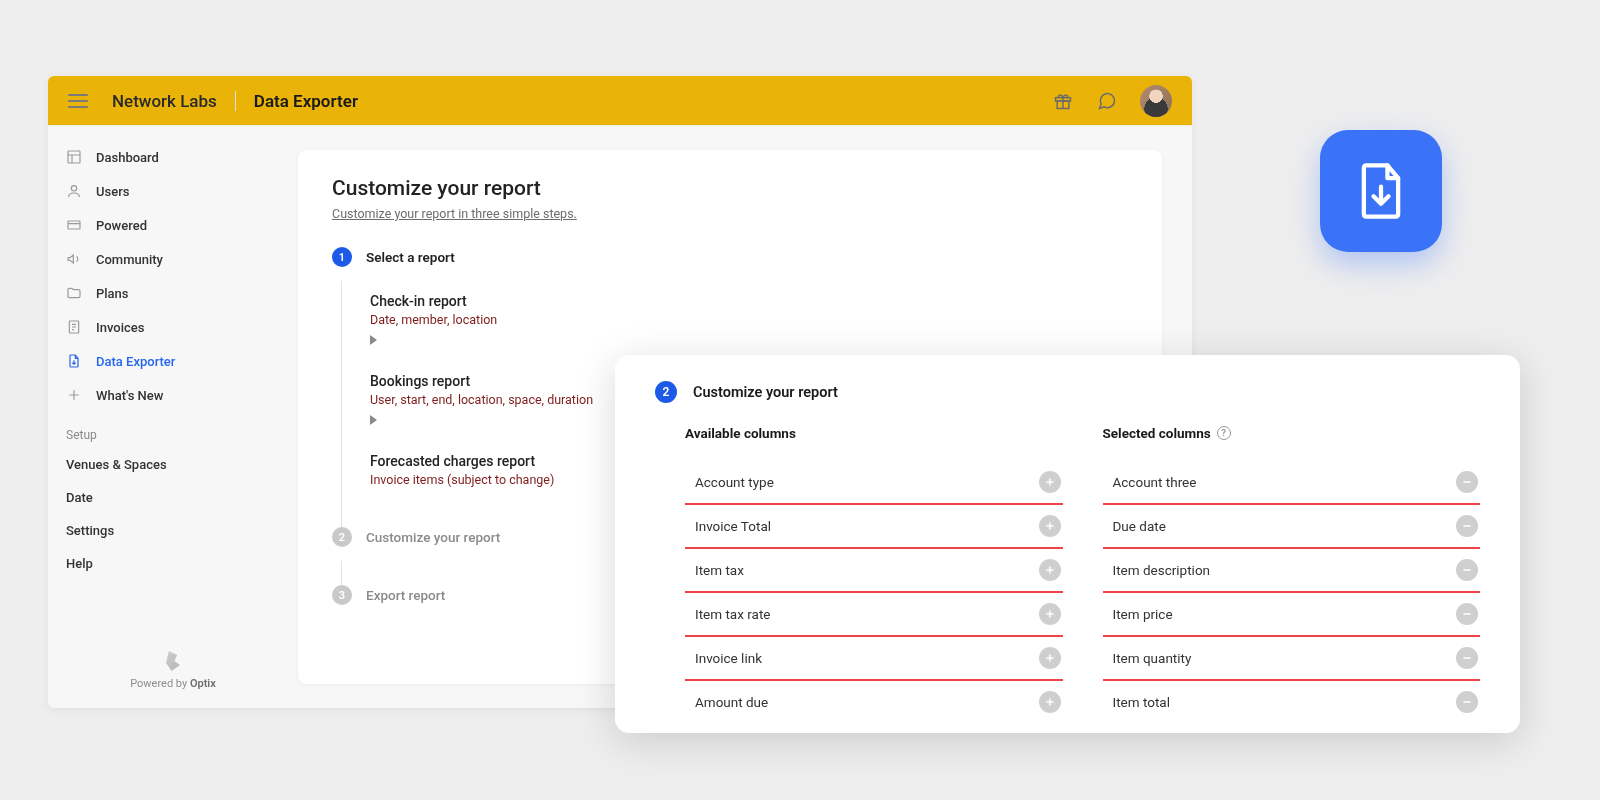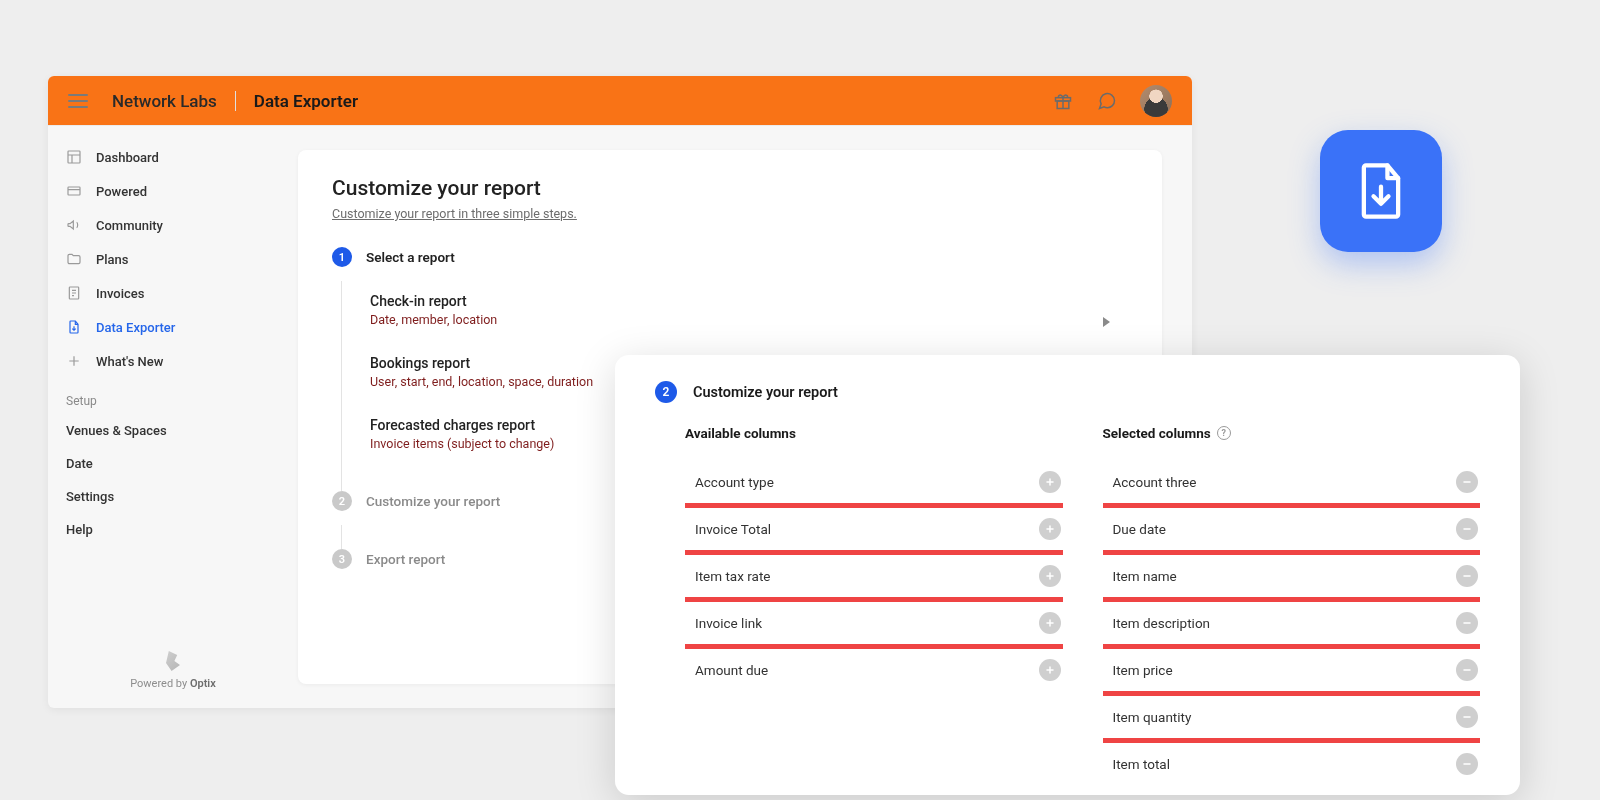--- a/index.html
+++ b/index.html
@@ -17,21 +17,21 @@
     top: 76px;
     width: 1144px;
     height: 632px;
     background: #f7f7f7;
     border-radius: 6px;
     box-shadow: 0 2px 8px rgba(0,0,0,0.06);
     overflow: hidden;
   }
   .topbar {
     height: 50px;
-    background: #f97316;
+    background: #eab308;
     border-bottom: 1px solid #ebebeb;
     display: flex;
     align-items: center;
     padding: 16px 20px;
   }
   .hamburger {
     width: 20px; height: 14px;
     display: flex; flex-direction: column; justify-content: space-between;
     cursor: pointer;
     margin-right: 24px;
@@ -79,21 +79,21 @@
   .step-num {
     width:20px; height:20px; border-radius:50%;
     display:flex; align-items:center; justify-content:center;
     font-size:11px; font-weight:600;
   }
   .step-num.active { background:#1e5ae8; color:#fff;}
   .step-num.inactive { background:#c9c9c9; color:#fff;}
   .step-label { font-size:13.5px; font-weight:600; color:#222;}
   .step-label.muted { color:#8a8a8a; font-weight:500;}
   .step-line-wrap { margin-left:9px; border-left:1px solid #e3e3e3; padding-left:28px;}
-  .report-option { padding: 12px 0 16px; display:flex; align-items:flex-end; cursor:pointer; position:relative;}
+  .report-option { padding: 12px 0 16px; display:flex; align-items:flex-start; cursor:pointer; position:relative;flex-direction:column;}
   .report-option-body { flex:1; }
   .report-name { font-size:14px; font-weight:500; color:#222; margin-bottom:3px;}
   .report-desc { font-size:12.5px; color:#7f1d1d;}
   .chevron { width:0;height:0;border-left:7px solid #8a8a8a;border-top:5px solid transparent;border-bottom:5px solid transparent; margin-top:8px; margin-right:18px;}
   .step-spacer { height: 24px; margin-left:9px; border-left:1px solid #e3e3e3;}
 
   
   .float-panel {
     position:absolute;
     left: 615px;
@@ -107,21 +107,21 @@
   .float-step { display:flex; align-items:center; gap:16px; margin-bottom:22px;}
   .float-step .step-num { width:22px;height:22px; font-size:12px;}
   .float-step-label { font-size:14.5px; font-weight:600; color:#1a1a1a;}
   .columns-wrap { display:flex; gap:40px; padding-left:30px;}
   .col-group { flex:1; min-width:0;}
   .col-header { display:flex; align-items:center; gap:6px; font-size:13.5px; font-weight:700; color:#1a1a1a; margin-bottom:20px;}
   .help-circle { width:14px;height:14px;border-radius:50%;border:1.5px solid #9a9a9a; font-size:9px; color:#9a9a9a; display:flex;align-items:center;justify-content:center; font-weight:700;}
   .col-item {
     display:flex; align-items:center; justify-content:space-between;
     padding: 10px 2px 10px 10px;
-    border-top:5px solid #ef4444;
+    border-top:2px solid #ef4444;
     font-size:13.5px; color:#333;
   }
   .col-item:first-of-type { border-top:none;}
   .round-btn {
     width:22px;height:22px;border-radius:50%;
     background:#cfcfcf; cursor:pointer;
     display:flex;align-items:center;justify-content:center;
     color:#fff;
   }
   .round-btn svg { width:12px;height:12px; }
@@ -173,20 +173,29 @@
             <svg viewBox="0 0 24 24" width="16" height="16" fill="none" stroke="currentColor" stroke-width="1.8">
               <rect x="3" y="3" width="18" height="18" rx="1"></rect>
               <path d="M3 9h18M9 9v12"></path>
             </svg>
           </span>
         <span class="nav-label">Dashboard</span>
       </div>
       <div class="nav-item">
         <span class="nav-icon">
             <svg viewBox="0 0 24 24" width="16" height="16" fill="none" stroke="currentColor" stroke-width="1.8">
+              <circle cx="12" cy="8" r="4"></circle>
+              <path d="M4 21c0-4 4-6 8-6s8 2 8 6"></path>
+            </svg>
+          </span>
+        <span class="nav-label">Users</span>
+      </div>
+      <div class="nav-item">
+        <span class="nav-icon">
+            <svg viewBox="0 0 24 24" width="16" height="16" fill="none" stroke="currentColor" stroke-width="1.8">
               <rect x="3" y="6" width="18" height="12" rx="1"></rect>
               <path d="M3 10h18"></path>
             </svg>
           </span>
         <span class="nav-label">Powered</span>
       </div>
       <div class="nav-item">
         <span class="nav-icon">
             <svg viewBox="0 0 24 24" width="16" height="16" fill="none" stroke="currentColor" stroke-width="1.8">
               <path d="M3 11v2a1 1 0 001 1h2l5 4V6l-5 4H4a1 1 0 00-1 1zM16 8c2 1 2 7 0 8"></path>
@@ -311,20 +320,28 @@
           </div>
           <div class="col-item">
             <span>Invoice Total</span>
             <span class="round-btn">
               <svg viewBox="0 0 24 24" fill="none" stroke="currentColor" stroke-width="3" stroke-linecap="round">
                 <path d="M12 6v12M6 12h12"></path>
               </svg>
             </span>
           </div>
           <div class="col-item">
+            <span>Item tax</span>
+            <span class="round-btn">
+              <svg viewBox="0 0 24 24" fill="none" stroke="currentColor" stroke-width="3" stroke-linecap="round">
+                <path d="M12 6v12M6 12h12"></path>
+              </svg>
+            </span>
+          </div>
+          <div class="col-item">
             <span>Item tax rate</span>
             <span class="round-btn">
               <svg viewBox="0 0 24 24" fill="none" stroke="currentColor" stroke-width="3" stroke-linecap="round">
                 <path d="M12 6v12M6 12h12"></path>
               </svg>
             </span>
           </div>
           <div class="col-item">
             <span>Invoice link</span>
             <span class="round-btn">
@@ -352,28 +369,20 @@
           <div class="col-item">
             <span>Account three</span>
             <span class="round-btn">
               <svg viewBox="0 0 24 24" fill="none" stroke="currentColor" stroke-width="3" stroke-linecap="round">
                 <path d="M6 12h12"></path>
               </svg>
             </span>
           </div>
           <div class="col-item">
             <span>Due date</span>
-            <span class="round-btn">
-              <svg viewBox="0 0 24 24" fill="none" stroke="currentColor" stroke-width="3" stroke-linecap="round">
-                <path d="M6 12h12"></path>
-              </svg>
-            </span>
-          </div>
-          <div class="col-item">
-            <span>Item name</span>
             <span class="round-btn">
               <svg viewBox="0 0 24 24" fill="none" stroke="currentColor" stroke-width="3" stroke-linecap="round">
                 <path d="M6 12h12"></path>
               </svg>
             </span>
           </div>
           <div class="col-item">
             <span>Item description</span>
             <span class="round-btn">
               <svg viewBox="0 0 24 24" fill="none" stroke="currentColor" stroke-width="3" stroke-linecap="round">

